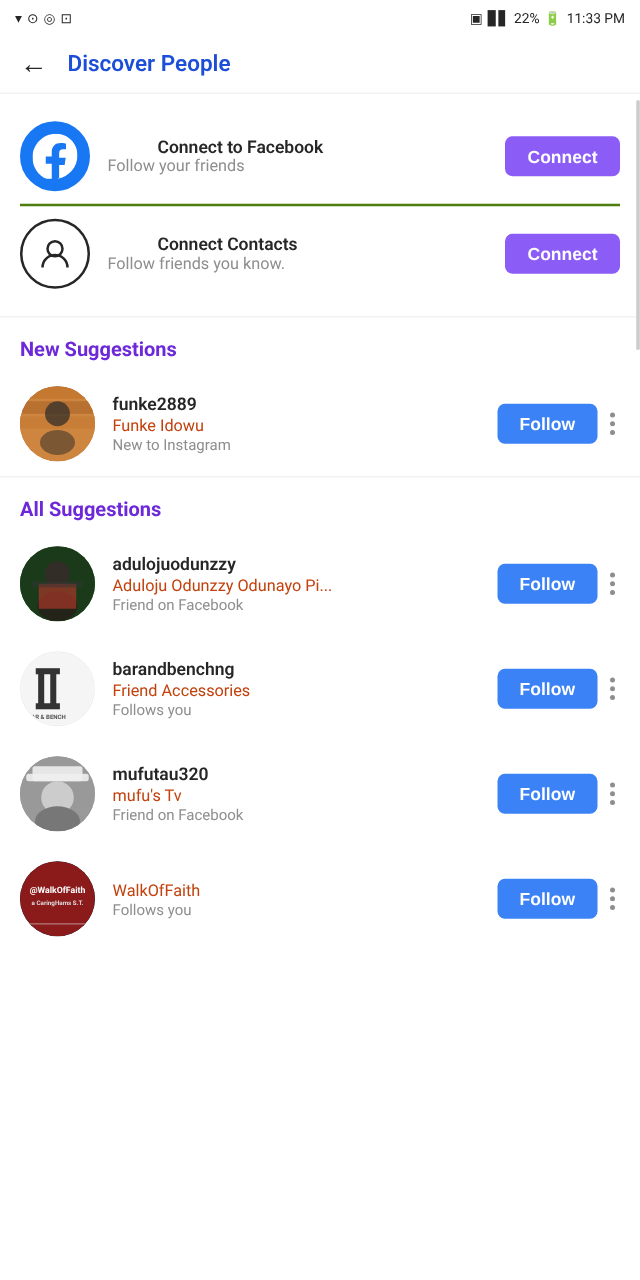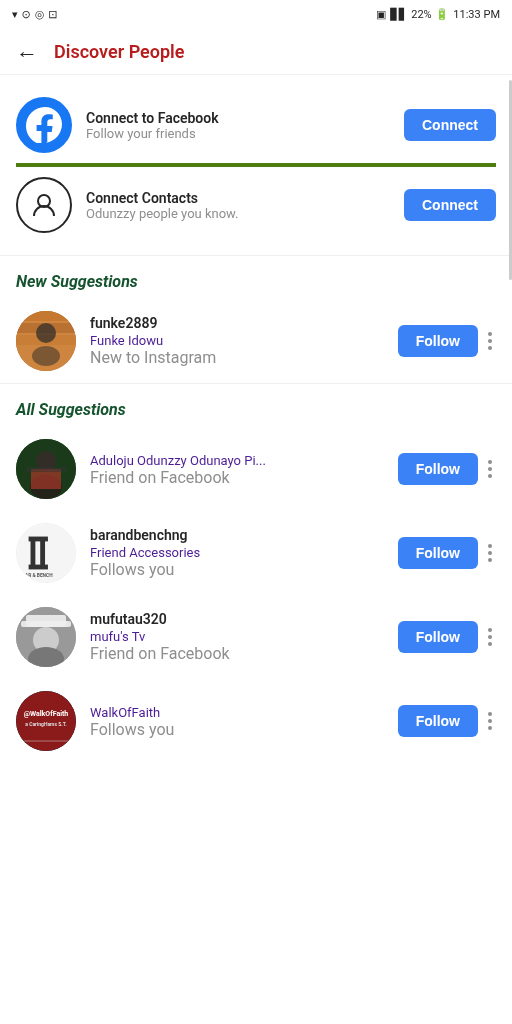--- a/index.html
+++ b/index.html
@@ -38,35 +38,35 @@
     }
     .back-btn {
       margin-right: 16px;
       cursor: pointer;
       font-size: 22px;
       color: #262626;
     }
     .header-title {
       font-size: 18px;
       font-weight: 600;
-      color: #b91c1c;
+      color: #1d4ed8;
     }
 
     
     .connect-section {
       padding: 12px 16px;
       border-bottom: 1px solid #efefef;
     }
     .connect-item {
       display: flex;
       align-items: center;
       padding: 10px 0;
     }
     .connect-item + .connect-item {
-      border-top: 4px solid #4d7c0f;
+      border-top: 2px solid #4d7c0f;
     }
     .connect-icon {
       width: 56px;
       height: 56px;
       border-radius: 50%;
       display: flex;
       align-items: center;
       justify-content: center;
       margin-right: 14px;
       flex-shrink: 0;
@@ -77,45 +77,45 @@
     }
     .connect-icon.contacts {
       border: 2px solid #262626;
       background: #fff;
     }
     .connect-info { flex: 1; }
     .connect-title {
       font-size: 14px;
       font-weight: 600;
       color: #262626;
+      margin-left: 40px;
     }
     .connect-subtitle {
       font-size: 13px;
       color: #8e8e8e;
       margin-top: 0;
     }
     .connect-btn {
-      background: #3b82f6;
+      background: #8b5cf6;
       color: #fff;
       border: none;
       border-radius: 6px;
       padding: 8px 18px;
       font-size: 14px;
       font-weight: 600;
       cursor: pointer;
       white-space: nowrap;
     }
 
     
     .section-title {
       font-size: 16px;
       font-weight: 700;
-      color: #14532d;
+      color: #6d28d9;
       padding: 16px 16px 8px;
-      font-style: italic;
     }
 
     .divider {
       height: 1px;
       background: #efefef;
       margin: 0 0;
     }
 
     
     .user-item {
@@ -139,29 +139,29 @@
       color: #fff;
     }
     .user-info { flex: 1; min-width: 0; }
     .username {
       font-size: 14px;
       font-weight: 600;
       color: #262626;
     }
     .display-name {
       font-size: 13px;
-      color: #4c1d95;
+      color: #c2410c;
       margin-top: 2px;
       white-space: nowrap;
       overflow: hidden;
       text-overflow: ellipsis;
       max-width: 200px;
     }
     .user-meta {
-      font-size: 16px;
+      font-size: 12px;
       color: #8e8e8e;
       margin-top: 0;
     }
     .user-actions {
       display: flex;
       align-items: center;
       gap: 6px;
       flex-shrink: 0;
     }
     .follow-btn {
@@ -277,21 +277,21 @@
 
   <div class="connect-item">
     <div class="connect-icon contacts">
       <svg class="contact-icon-svg" viewBox="0 0 30 30">
         <circle cx="15" cy="11" r="6" fill="none" stroke="#262626" stroke-width="2"></circle>
         <path d="M5 26c0-5.523 4.477-10 10-10s10 4.477 10 10" fill="none" stroke="#262626" stroke-width="2"></path>
       </svg>
     </div>
     <div class="connect-info">
       <div class="connect-title">Connect Contacts</div>
-      <div class="connect-subtitle">Odunzzy people you know.</div>
+      <div class="connect-subtitle">Follow friends you know.</div>
     </div>
     <button class="connect-btn">Connect</button>
   </div>
 </div>
 
 <div>
   <div class="section-title">New Suggestions</div>
 
   <div class="user-item">
     <div class="user-avatar avatar-funke">
@@ -330,20 +330,21 @@
     <div class="user-avatar avatar-adulu">
       <svg width="60" height="60" viewBox="0 0 60 60">
         <rect width="60" height="60" fill="#1a3a1a"></rect>
         <circle cx="30" cy="22" r="10" fill="#3a2a2a" opacity="0.8"></circle>
         <ellipse cx="30" cy="48" rx="16" ry="12" fill="#2a1a1a" opacity="0.7"></ellipse>
         <rect x="15" y="30" width="30" height="20" fill="#c0392b" opacity="0.6"></rect>
         <rect x="10" y="28" width="40" height="5" fill="#333" opacity="0.5"></rect>
       </svg>
     </div>
     <div class="user-info">
+      <div class="username">adulojuodunzzy</div>
       <div class="display-name">Aduloju Odunzzy Odunayo Pi...</div>
       <div class="user-meta">Friend on Facebook</div>
     </div>
     <div class="user-actions">
       <button class="follow-btn">Follow</button>
       <div class="more-btn">
         <div class="dot"></div>
         <div class="dot"></div>
         <div class="dot"></div>
       </div>

